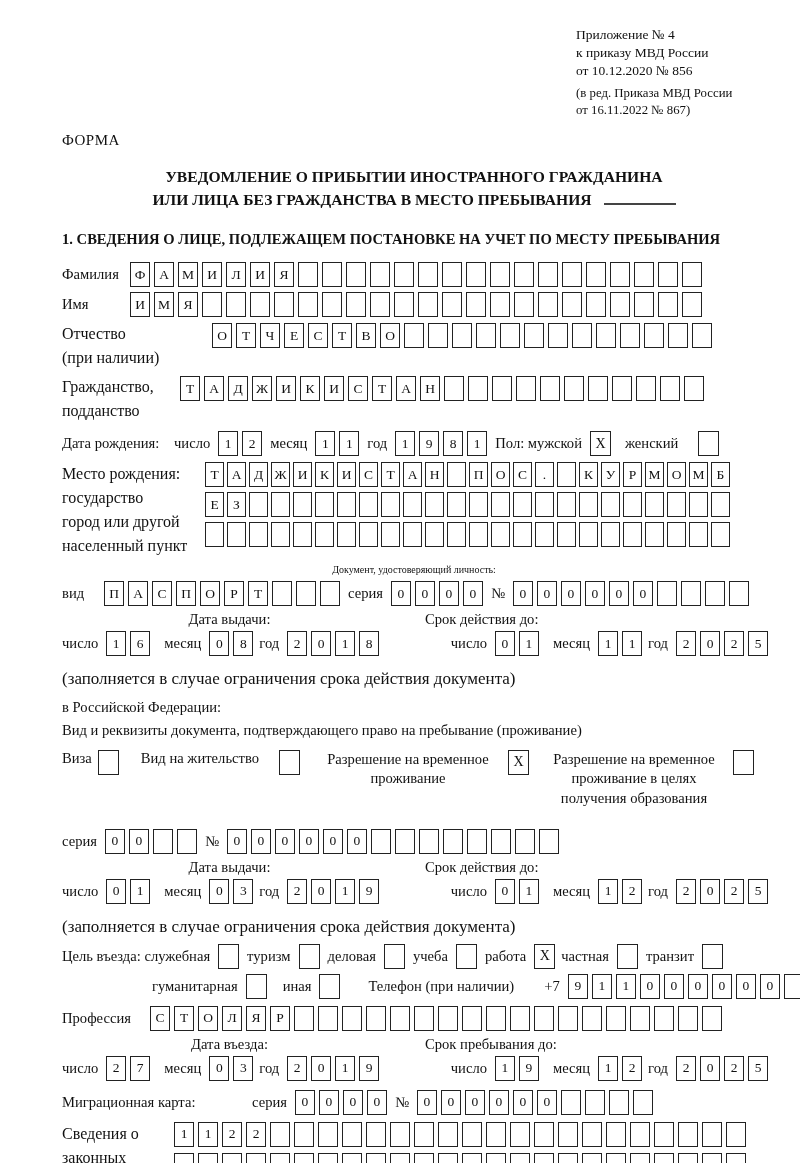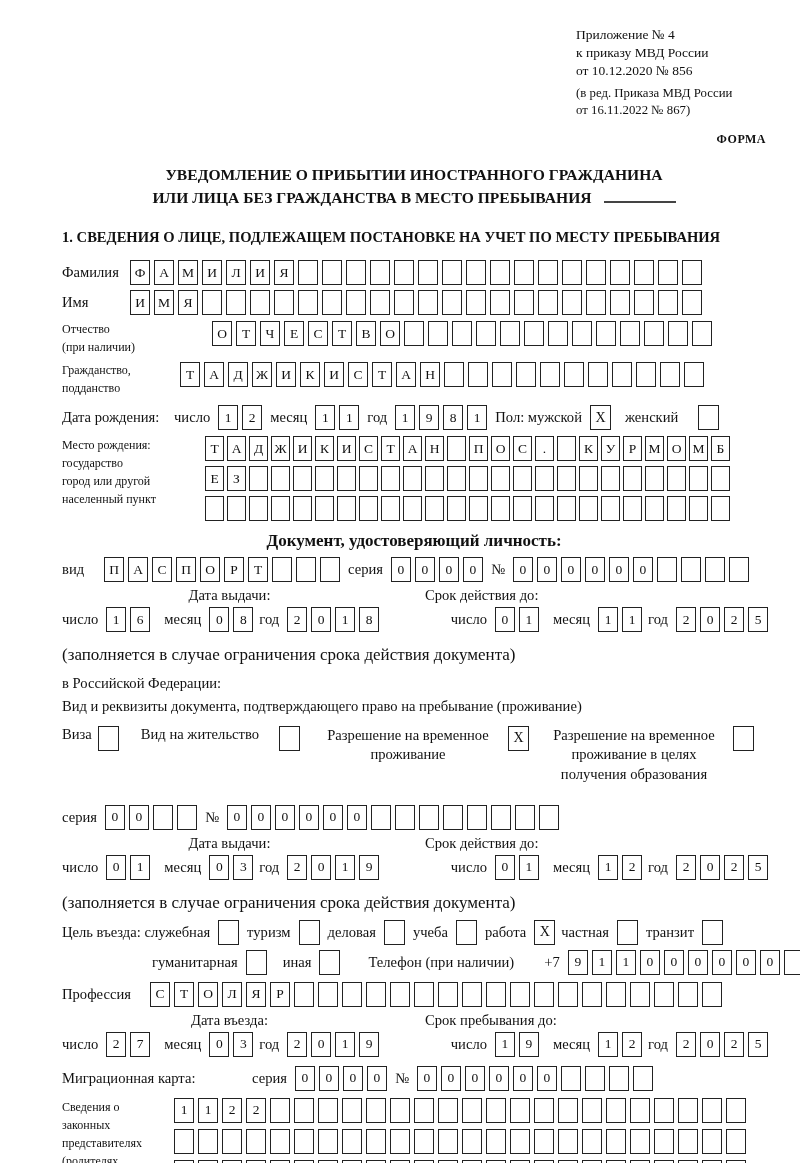--- a/index.html
+++ b/index.html
@@ -1,35 +1,35 @@
 <!DOCTYPE html>
 <html><head>
 <meta charset="utf-8">
 <style>
   *{box-sizing:border-box;margin:0;padding:0}
   html,body{background:#fff}
   body{width:800px;height:1163px;overflow:hidden;font-family:"Liberation Serif",serif;color:#111}
   .page{width:800px;height:1163px;padding:26px 34px 0 62px}
   .appendix{margin-left:auto;width:190px;font-size:13.5px;line-height:1.34}
   .appendix .rev{margin-top:5px;font-size:12.8px}
-  .forma{text-align:right;font-weight:bold;font-size:12px;margin-top:12px;letter-spacing:.5px}
+  .forma{font-weight:normal;font-size:15px;margin-top:12px;letter-spacing:.5px}
   .title{text-align:center;font-weight:bold;font-size:15.6px;margin-top:16px;line-height:1.5}
   .blankline{display:inline-block;width:72px;border-bottom:2px solid #444;margin-left:12px}
   .sheading{font-weight:bold;font-size:14.6px;margin-top:20px;margin-bottom:14px}
   .lbl{font-size:14.6px;flex-shrink:0;white-space:nowrap}
   .frow{display:flex;align-items:center;margin-bottom:5px}
   .cells{display:inline-flex;gap:4px;flex-wrap:nowrap}
   .cell{width:20px;height:25px;border:1.5px solid #222;display:inline-flex;align-items:center;justify-content:center;font-size:13.5px;flex-shrink:0;background:#fff}
   .tight .cell{width:19px}
   .tight{gap:3px}
   .cb{width:21px;height:25px;border:1.5px solid #222;display:inline-flex;align-items:center;justify-content:center;font-size:14px;flex-shrink:0;background:#fff}
   .ml8{margin-left:8px}.ml6{margin-left:6px}.mr8{margin-right:8px}
   .twolines{display:flex;align-items:flex-start;margin-bottom:5px}
-  .lcol{font-size:12px;line-height:1.5;flex-shrink:0}
-  .dochead{text-align:center;font-weight:bold;font-size:17px;margin:6px 0 6px 0}
+  .lcol{font-size:16px;line-height:1.5;flex-shrink:0}
+  .dochead{text-align:center;font-weight:normal;font-size:10px;margin:6px 0 6px 0}
   .dhead{display:flex;font-size:14.6px;margin-top:4px}
   .dh-l{width:335px;text-align:center}
   .dh-r{width:340px;margin-left:28px;text-align:left}
   .drow{display:flex;align-items:center;margin-top:3px;width:706px}
   .dright{margin-left:auto}
   .note{font-size:17px;text-align:left;margin-top:13px;margin-bottom:7px}
   .plain{font-size:14.6px;line-height:1.55}
   .wraplbl{font-size:14.6px;line-height:1.35;text-align:center;flex-shrink:0}
   .visarow{display:flex;align-items:flex-start;margin-top:8px;margin-bottom:20px}
 </style>

